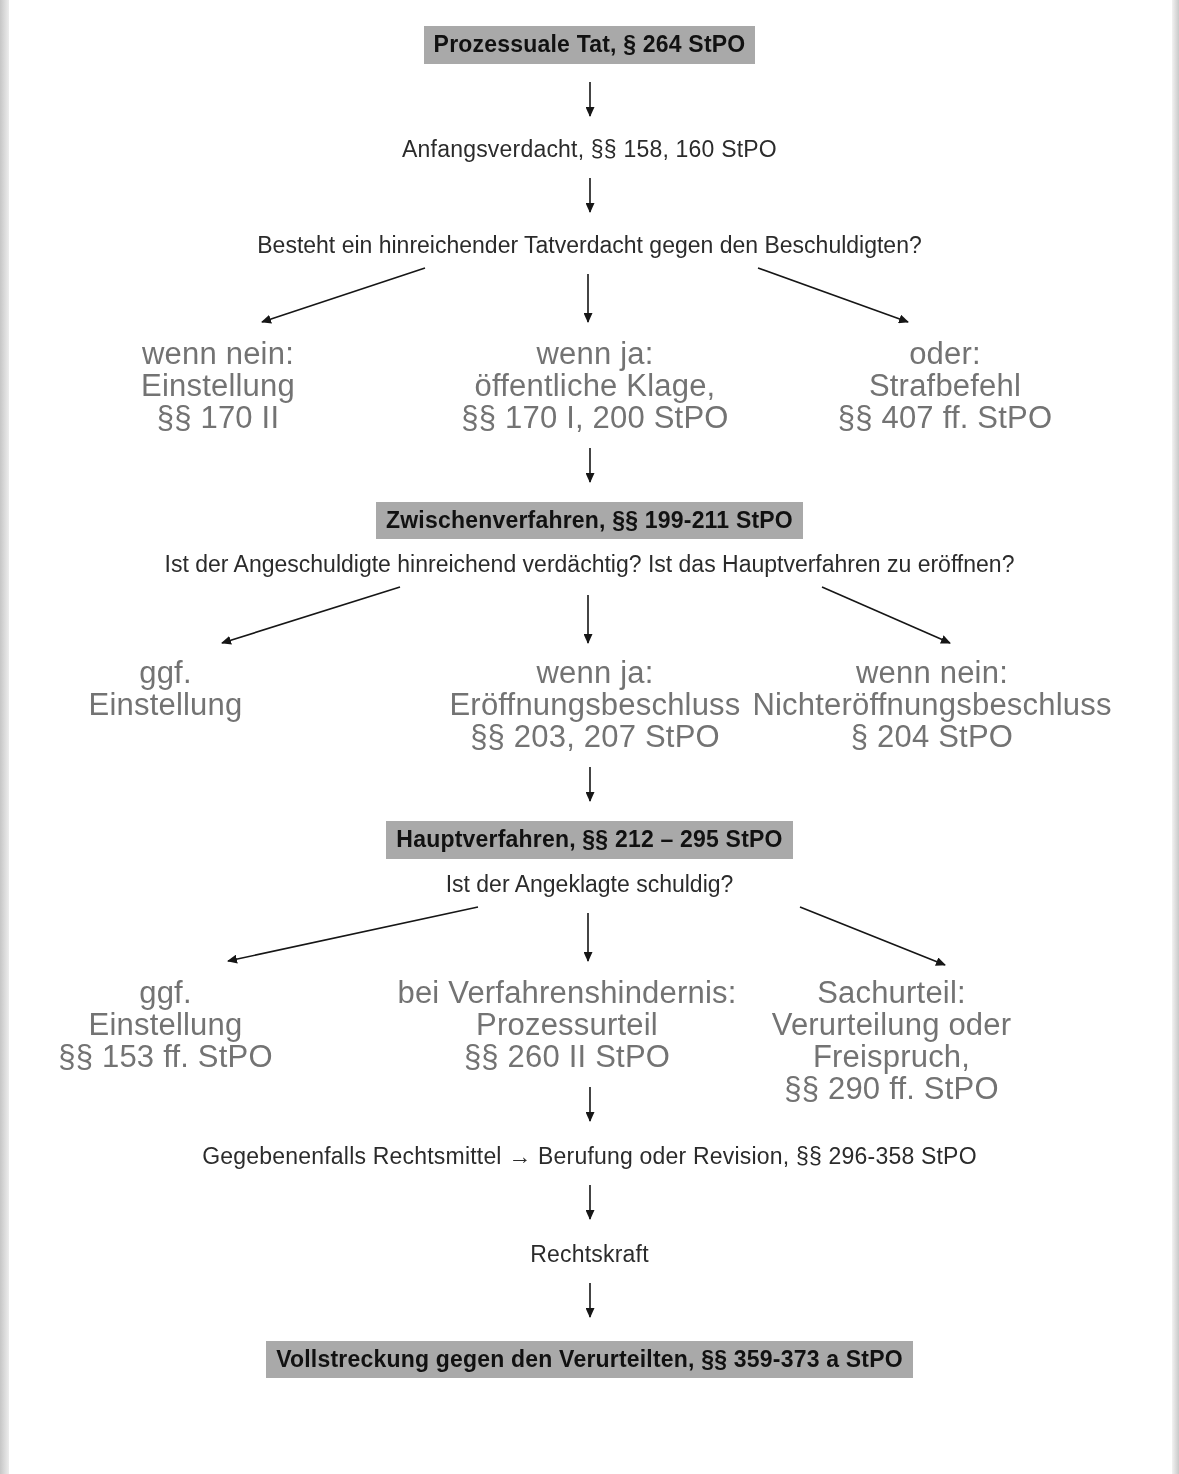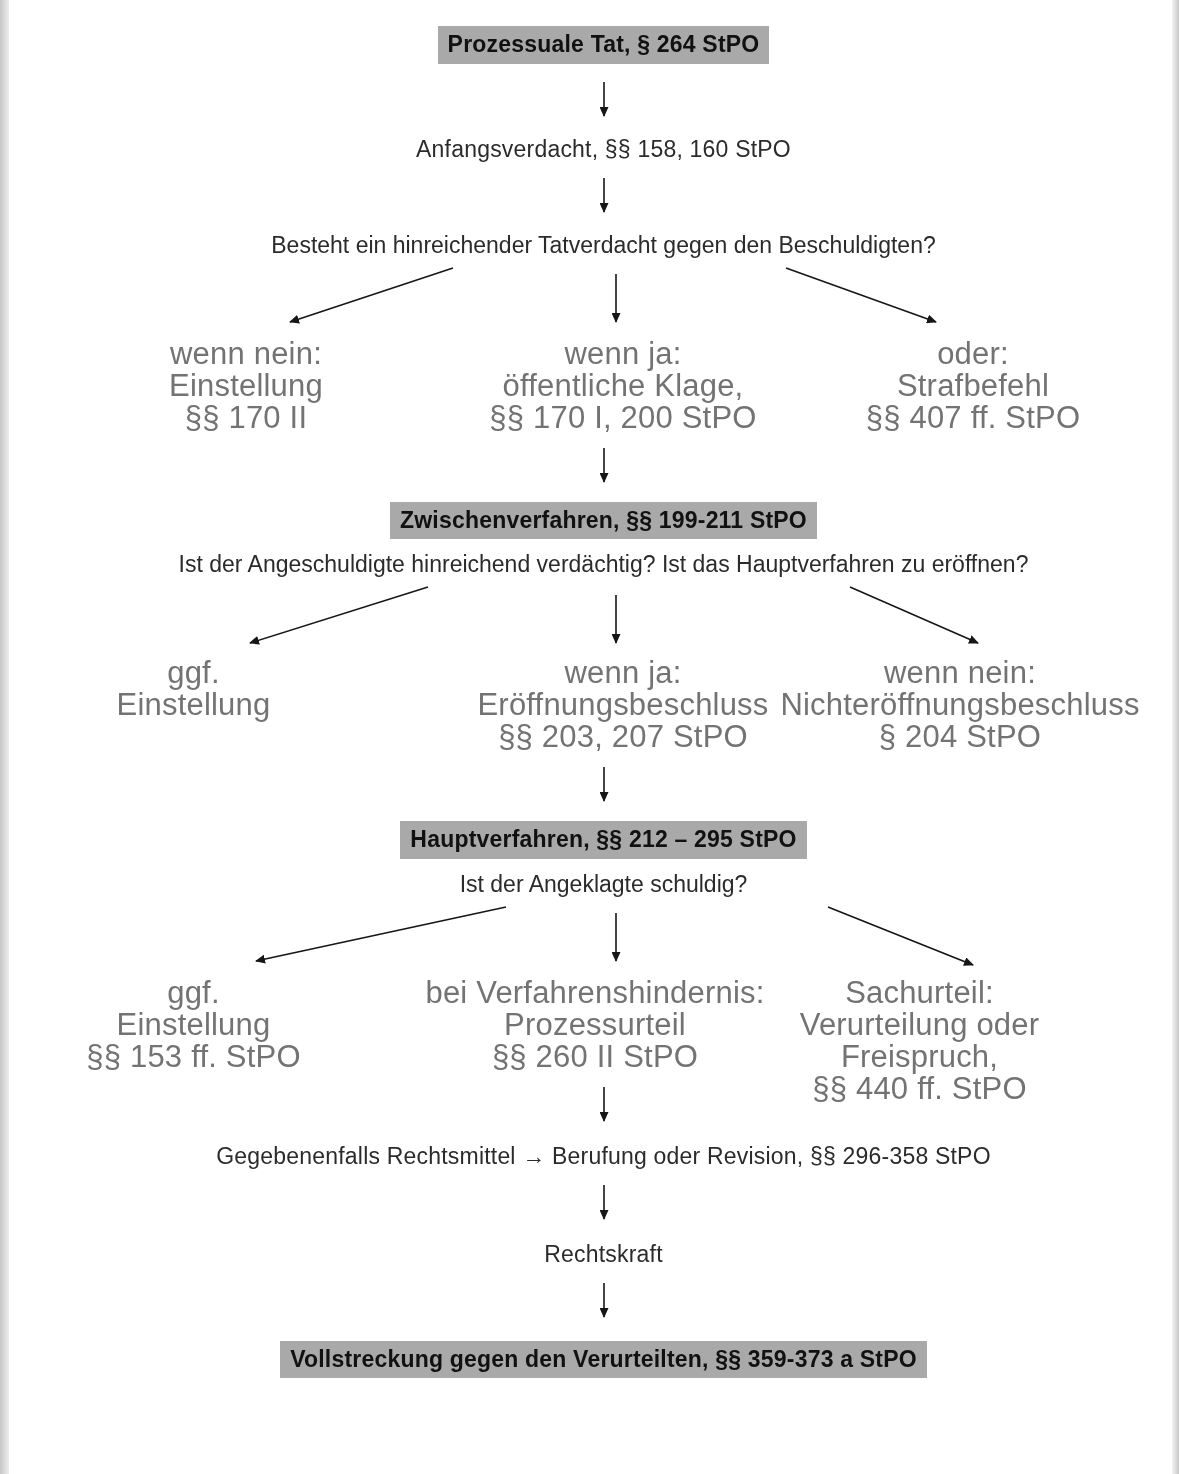--- a/index.html
+++ b/index.html
@@ -13,21 +13,21 @@
     color:#262626;
   }
   .edge-left {
     position:absolute; left:0; top:0; bottom:0; width:9px;
     background:linear-gradient(to right, #c6c6c6, #ededed);
   }
   .edge-right {
     position:absolute; right:0; top:0; bottom:0; width:7px;
     background:linear-gradient(to left, #c9c9c9, #f2f2f2);
   }
-  .content { position:relative; padding-top:26px;padding-left:28px; }
+  .content { position:relative; padding-top:26px; }
   .row { text-align:center; }
   .hl {
     display:inline-block;
     background:#a9a9a9;
     color:#111;
     font-weight:bold;
     font-size:23px;
     line-height:1.2;
     padding:5px 10px;
     letter-spacing:0.2px;
@@ -167,21 +167,21 @@
         <div>§§ 153 ff. StPO</div>
       </div>
       <div class="col" style="left:392px; width:350px;">
         <div>bei Verfahrenshindernis:</div>
         <div>Prozessurteil</div>
         <div>§§ 260 II StPO</div>
       </div>
       <div class="col" style="left:709px; width:365px;">
         <div>Sachurteil:</div>
         <div>Verurteilung oder Freispruch,</div>
-        <div>§§ 440 ff. StPO</div>
+        <div>§§ 290 ff. StPO</div>
       </div>
     </div>
 
     <div class="row arrow-row mt8">
       <svg class="darrow" width="20" height="44" viewBox="0 0 20 44">
         <line x1="10" y1="2" x2="10" y2="36" marker-end="url(#ah)"></line>
       </svg>
     </div>
 
     <div class="row plain mt12">Gegebenenfalls Rechtsmittel → Berufung oder Revision, §§ 296-358 StPO</div>

